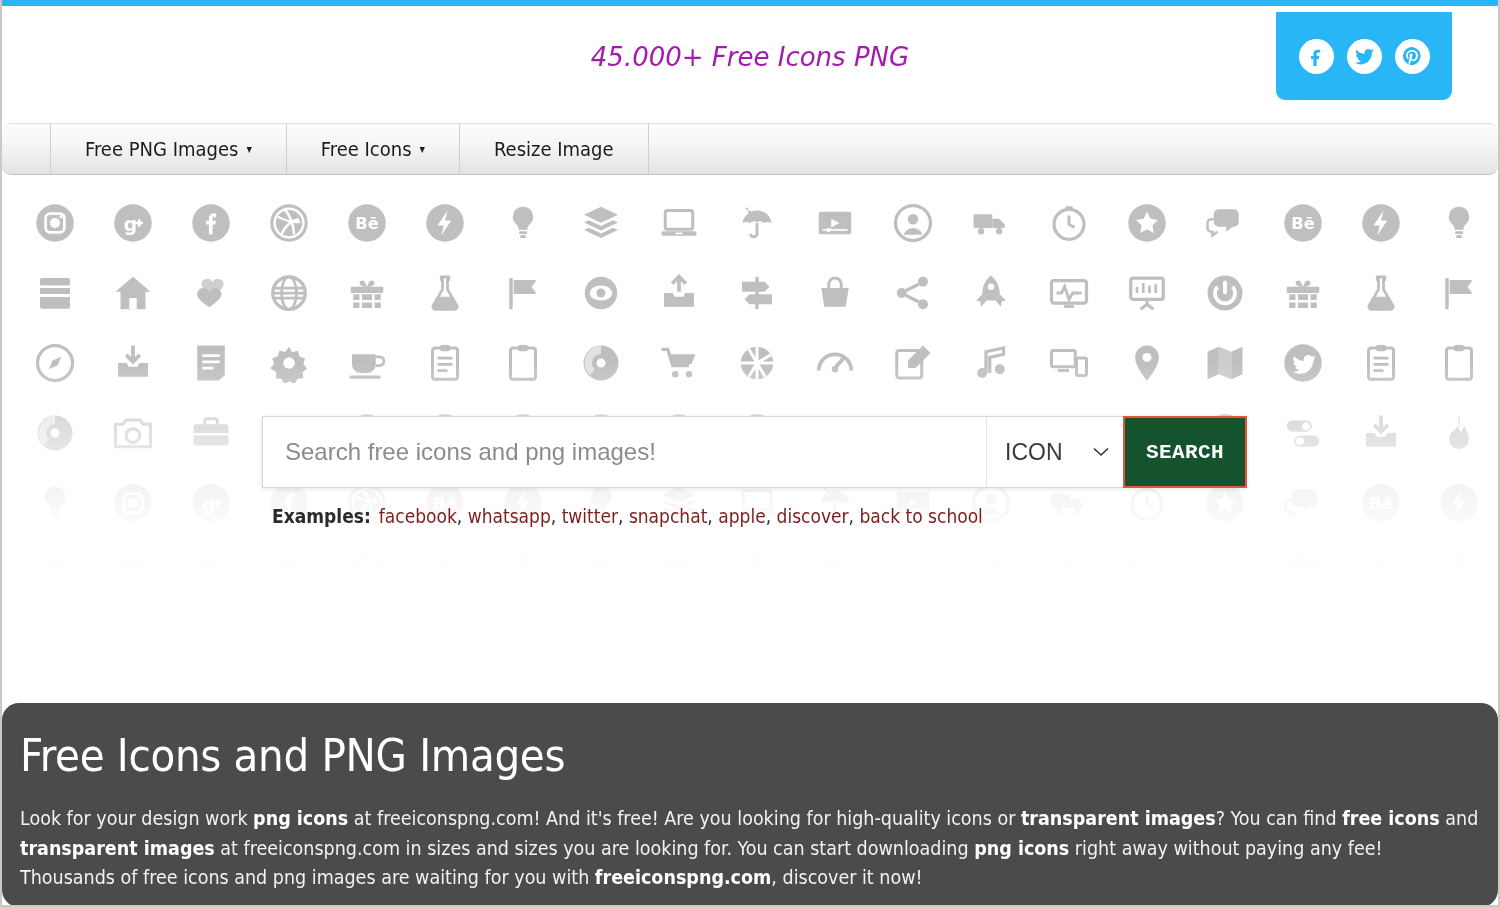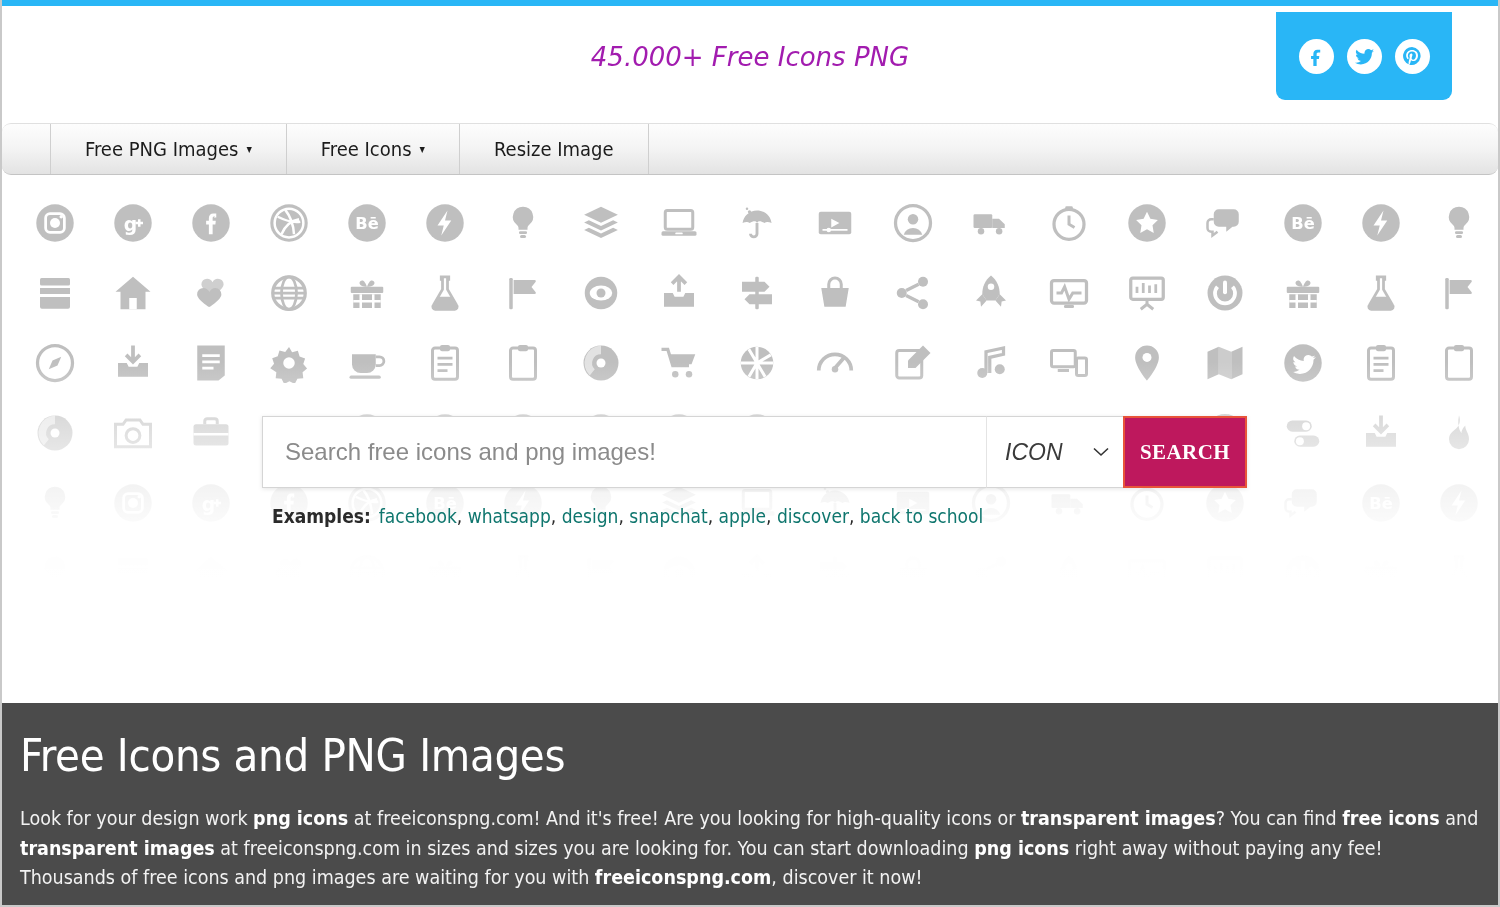--- a/index.html
+++ b/index.html
@@ -264,69 +264,69 @@
     border: none;
     background: transparent;
     font-size: 23px;
     color: #3a3a3a;
     padding: 0 30px 0 18px;
     width: 100%;
     height: 100%;
     outline: none;
     cursor: pointer;
     font-family: "Liberation Sans", sans-serif;
-    font-style: italic;
   }
   .select-caret {
     position: absolute;
     right: 14px;
     top: 50%;
     transform: translateY(-50%);
     pointer-events: none;
     color: #333;
   }
 
   .search-button {
     flex: none;
     width: 124px;
-    background: #be185d;
+    background: #14532d;
     border: 2px solid #e8543a;
     color: #ffffff;
     font-size: 21px;
     font-weight: 700;
     letter-spacing: 0.4px;
     cursor: pointer;
-    font-family: Liberation Serif, serif;
+    font-family: Liberation Mono, monospace;
   }
 
   .examples {
     margin-top: 17px;
     padding-left: 10px;
     font-size: 19px;
     color: #2b2b2b;
     font-family: "DejaVu Sans", sans-serif;
     font-stretch: condensed;
   }
   .examples-label { font-weight: 700; margin-right: 8px; }
   .examples a {
-    color: #0f766e;
+    color: #7f1d1d;
     text-decoration: none;
     cursor: pointer;
     text-align: right;
   }
 
   
   .footer {
     position: absolute;
     top: 703px; left: 0;
     width: 100%;
     height: 204px;
     background: #4b4b4b;
     color: #ffffff;
     padding: 26px 18px 0 18px;
+    border-radius: 17px;
   }
   .footer h1 {
     font-size: 45px;
     font-weight: 400;
     letter-spacing: -0.3px;
     margin-bottom: 22px;
     font-family: "DejaVu Sans", sans-serif;
     font-stretch: condensed;
   }
   .footer p {
@@ -1419,21 +1419,21 @@
           <select class="search-select" id="category-select"><option value="ICON">ICON</option><option value="PNG">PNG</option></select>
           <span class="select-caret">
             <svg width="16" height="10" viewBox="0 0 16 10">
                 <path d="M1 1.5 8 8l7-6.5" stroke="#333" stroke-width="1.6" fill="none"></path>
               </svg>
           </span>
         </div>
         <button class="search-button">SEARCH</button>
       </div>
       <div class="examples">
-        <span class="examples-label">Examples:</span><span id="examples-links"><a>facebook</a><span>, </span><a>whatsapp</a><span>, </span><a>design</a><span>, </span><a>snapchat</a><span>, </span><a>apple</a><span>, </span><a>discover</a><span>, </span><a>back to school</a></span>
+        <span class="examples-label">Examples:</span><span id="examples-links"><a>facebook</a><span>, </span><a>whatsapp</a><span>, </span><a>twitter</a><span>, </span><a>snapchat</a><span>, </span><a>apple</a><span>, </span><a>discover</a><span>, </span><a>back to school</a></span>
       </div>
     </div>
   </div>
 
   <div class="footer">
     <h1>Free Icons and PNG Images</h1>
     <p id="footer-paragraph"><span>Look for your design work </span><b>png icons</b><span> at freeiconspng.com! And it's free! Are you looking for high-quality icons or </span><b>transparent images</b><span>? You can find </span><b>free icons</b><span> and </span><b>transparent images</b><span> at freeiconspng.com in sizes and sizes you are looking for. You can start downloading </span><b>png icons</b><span> right away without paying any fee! Thousands of free icons and png images are waiting for you with </span><b>freeiconspng.com</b><span>, discover it now!</span></p>
   </div>
 
 </div>

